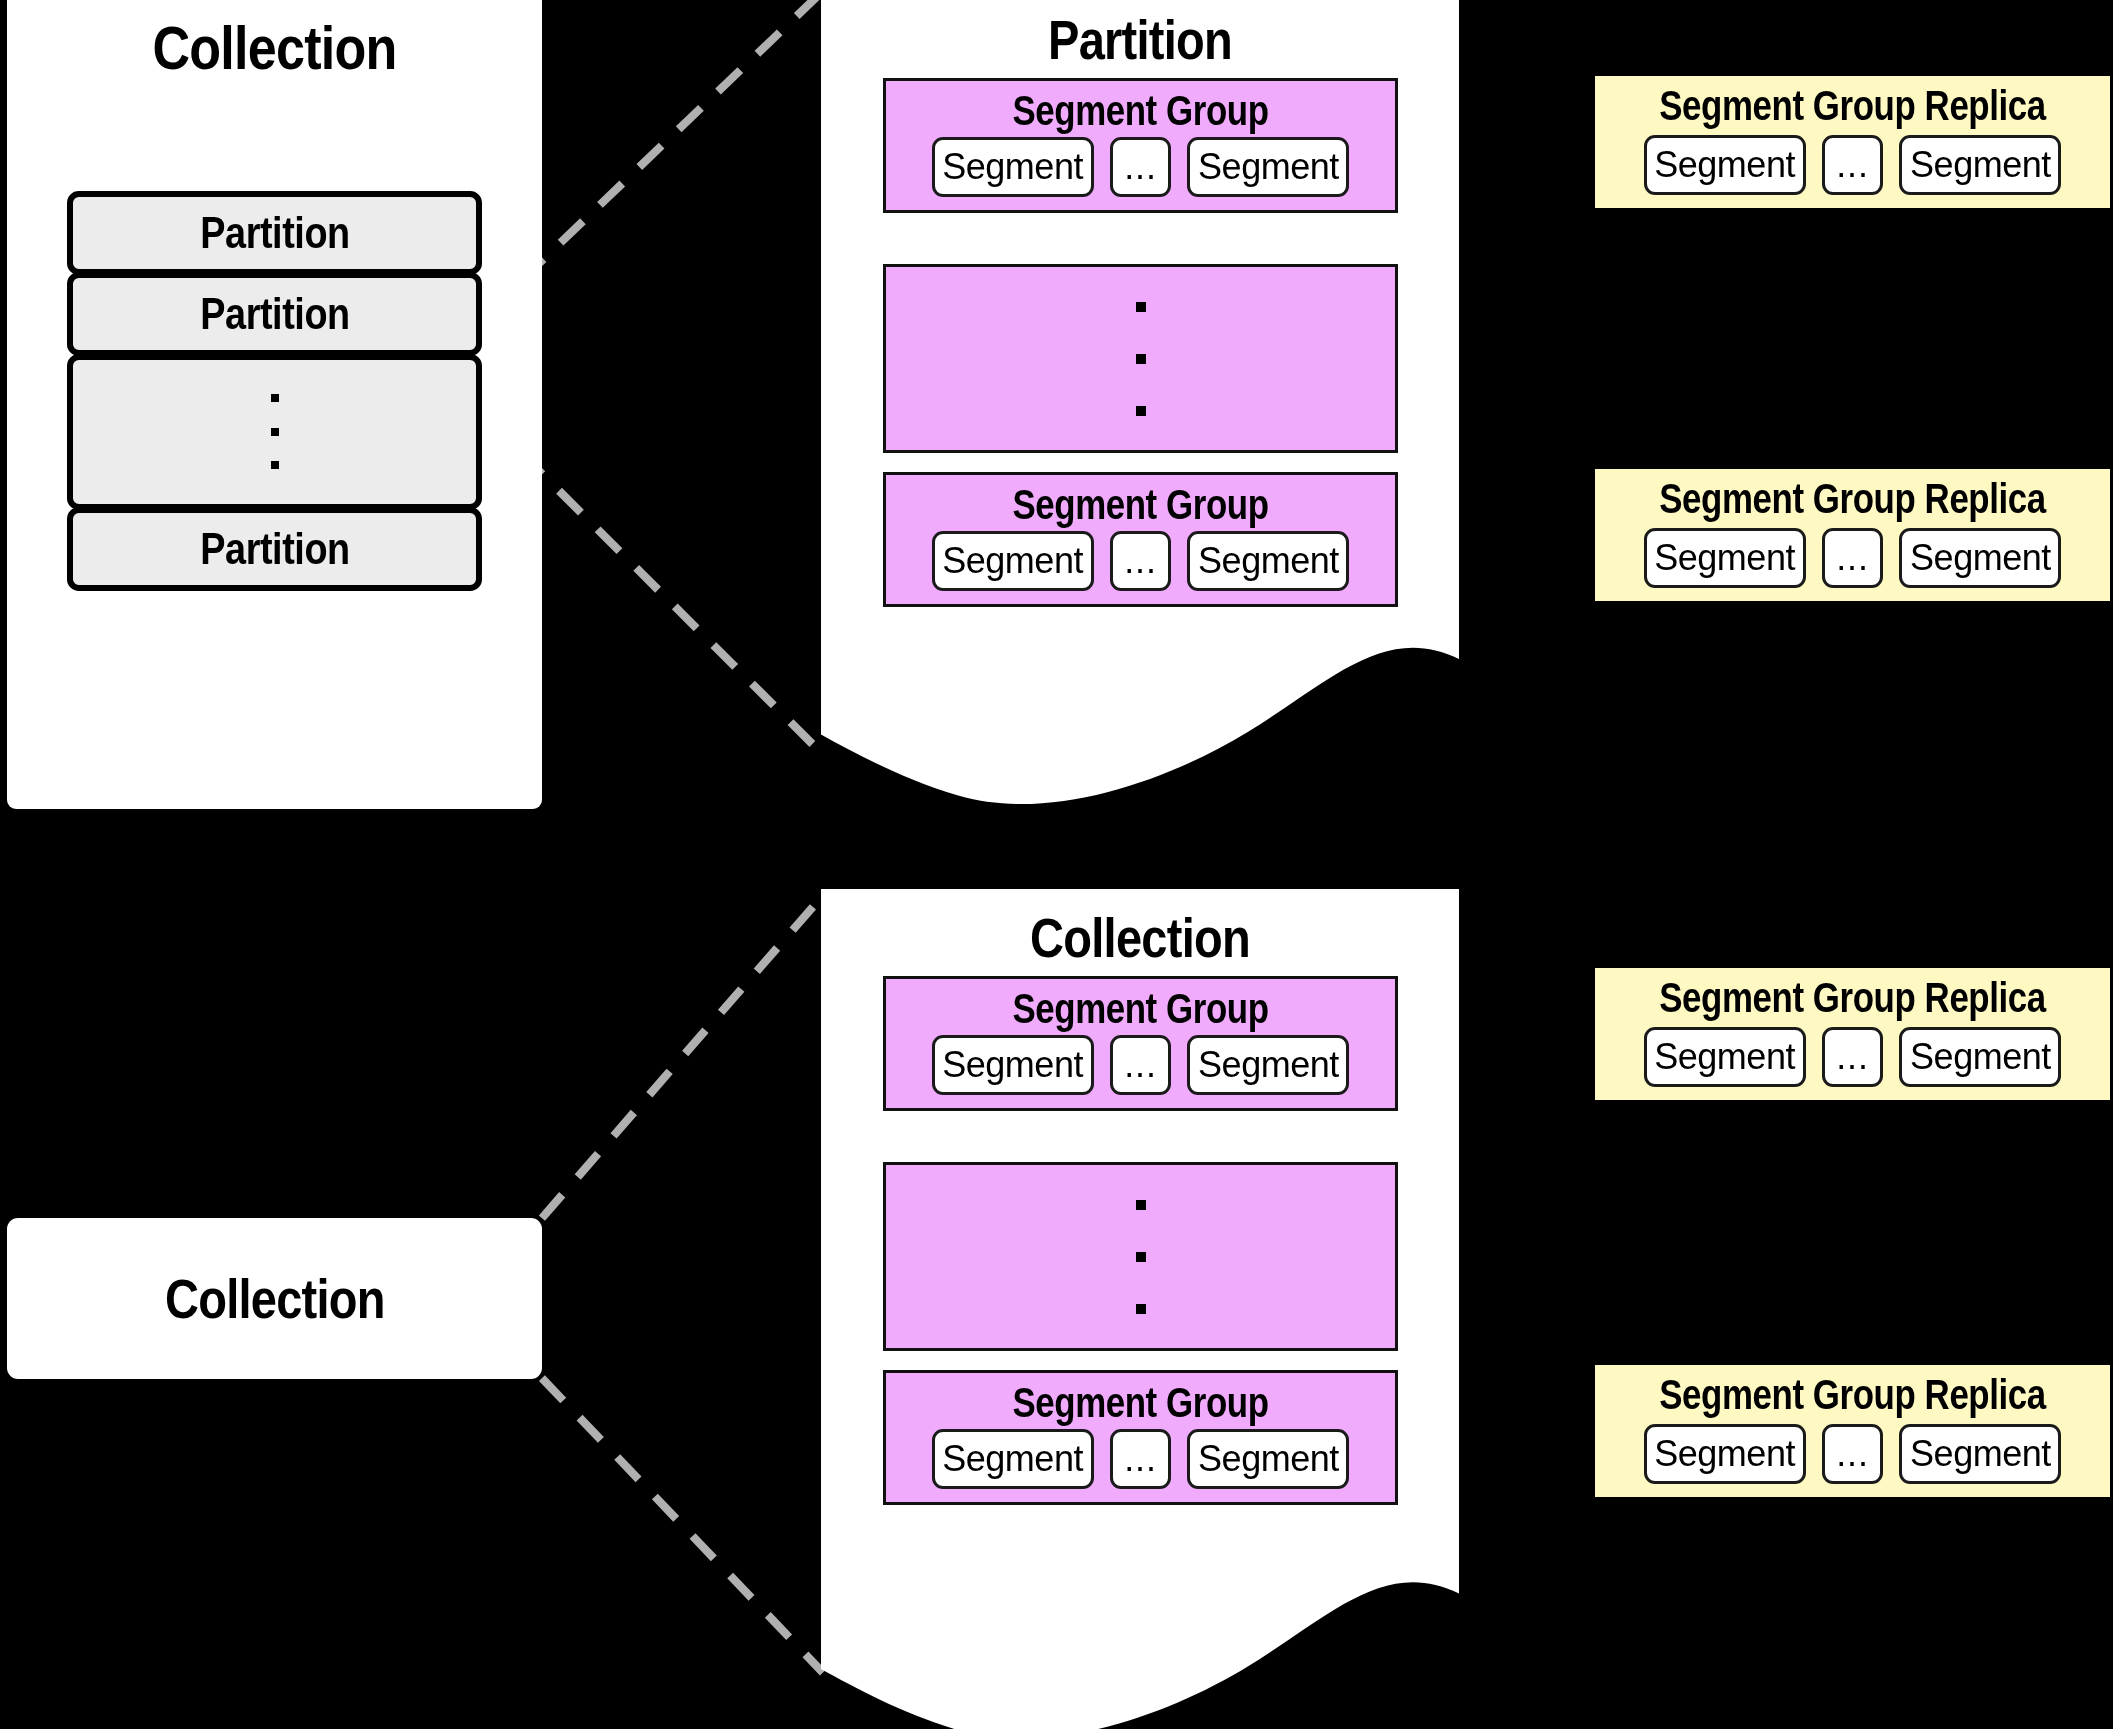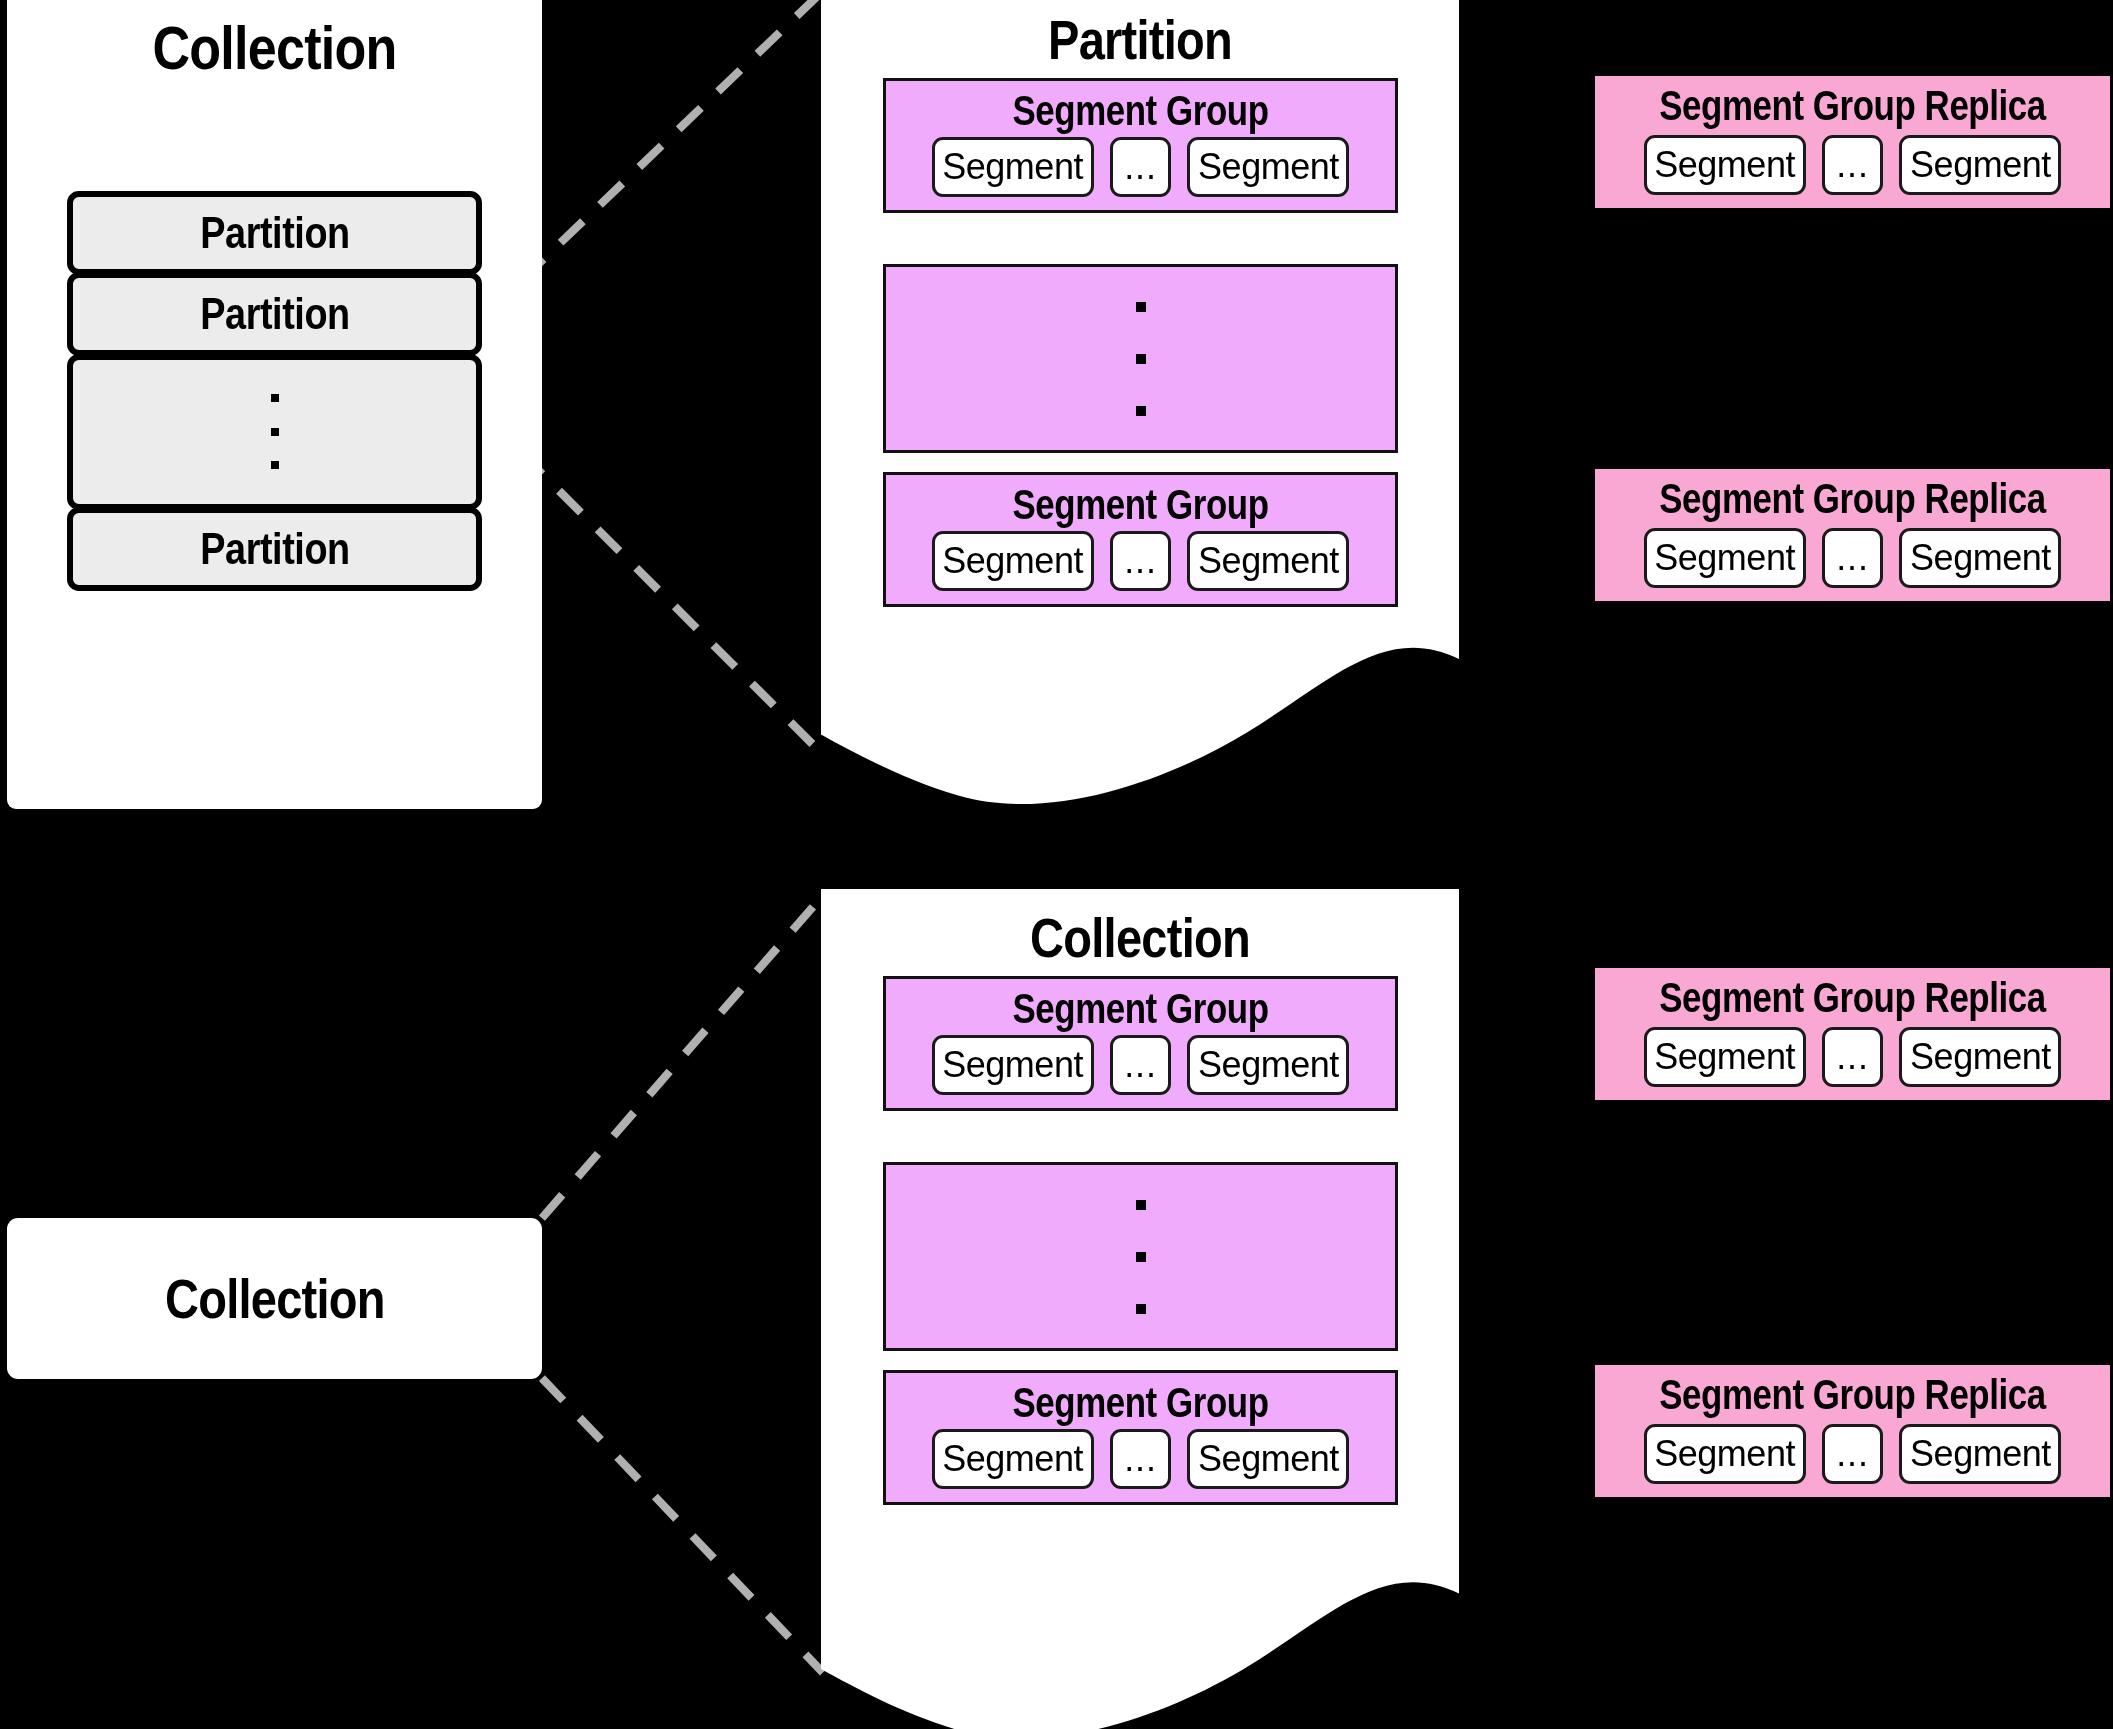--- a/index.html
+++ b/index.html
@@ -172,21 +172,21 @@
     height:189px;
     display:flex;
     align-items:center;
     justify-content:center;
   }
 
   
   .replica{
     position:absolute;
     box-sizing:border-box;
-    background:#f9a8d4;
+    background:#fef9c3;
     border:0;
     width:515px;
     padding:7.3px 0 12.7px 0;
   }
   .replica-title{
     text-align:center;
     font-weight:bold;
     font-size:42px;
     color:#000;
     font-family:"Liberation Sans Narrow","Liberation Sans",sans-serif;

